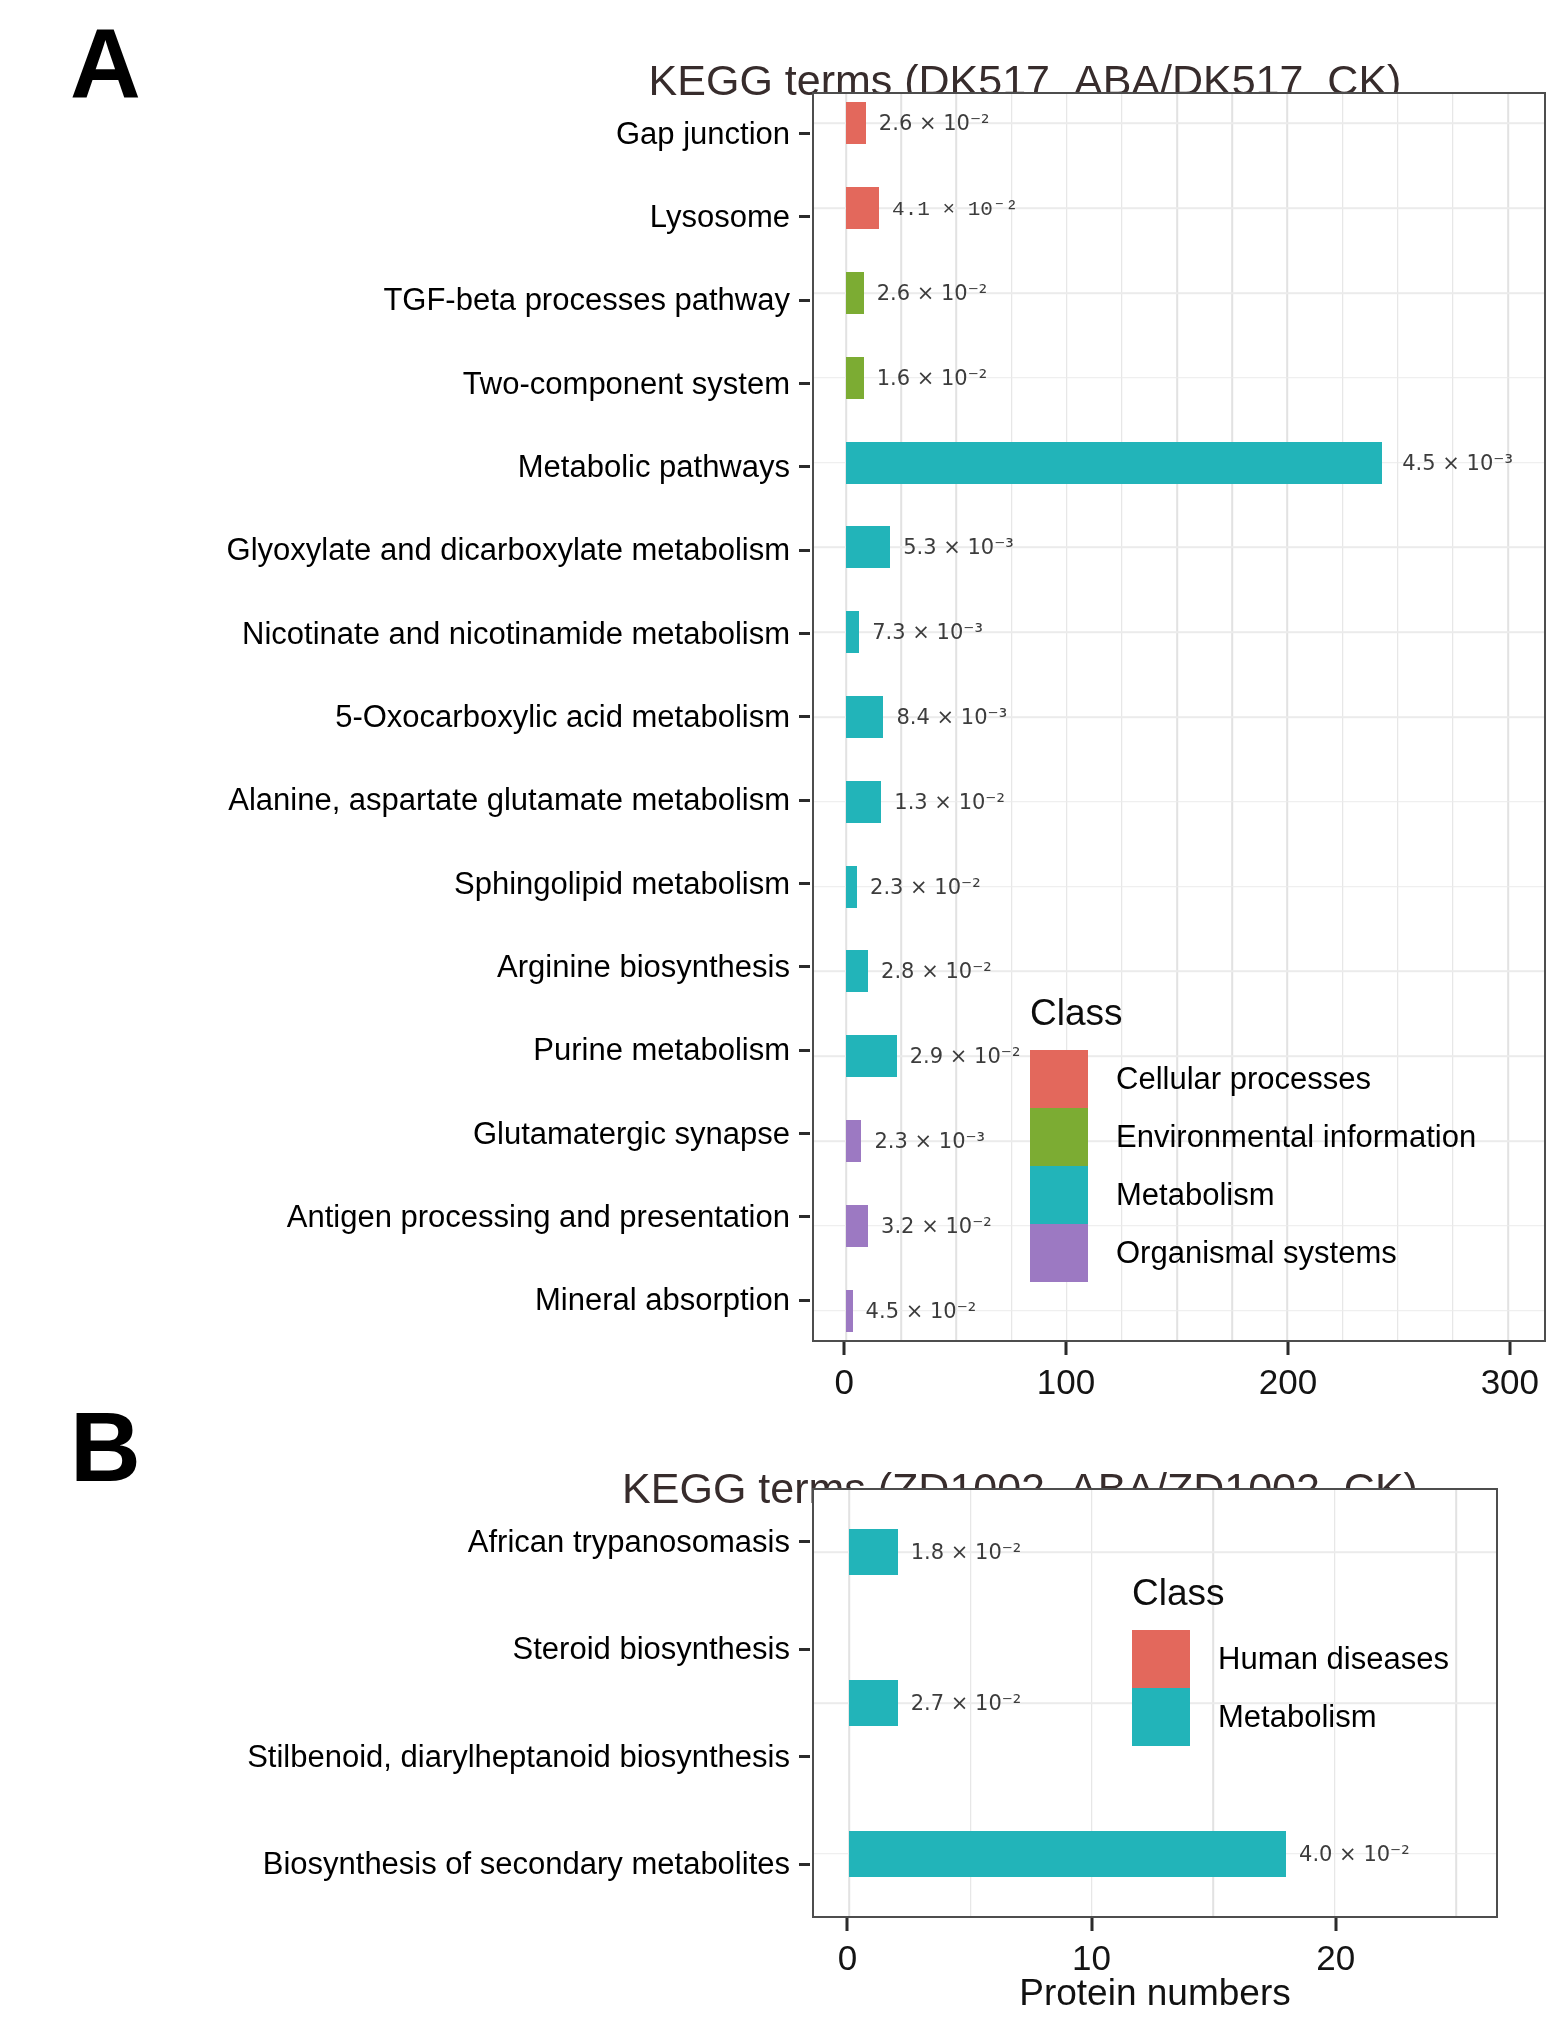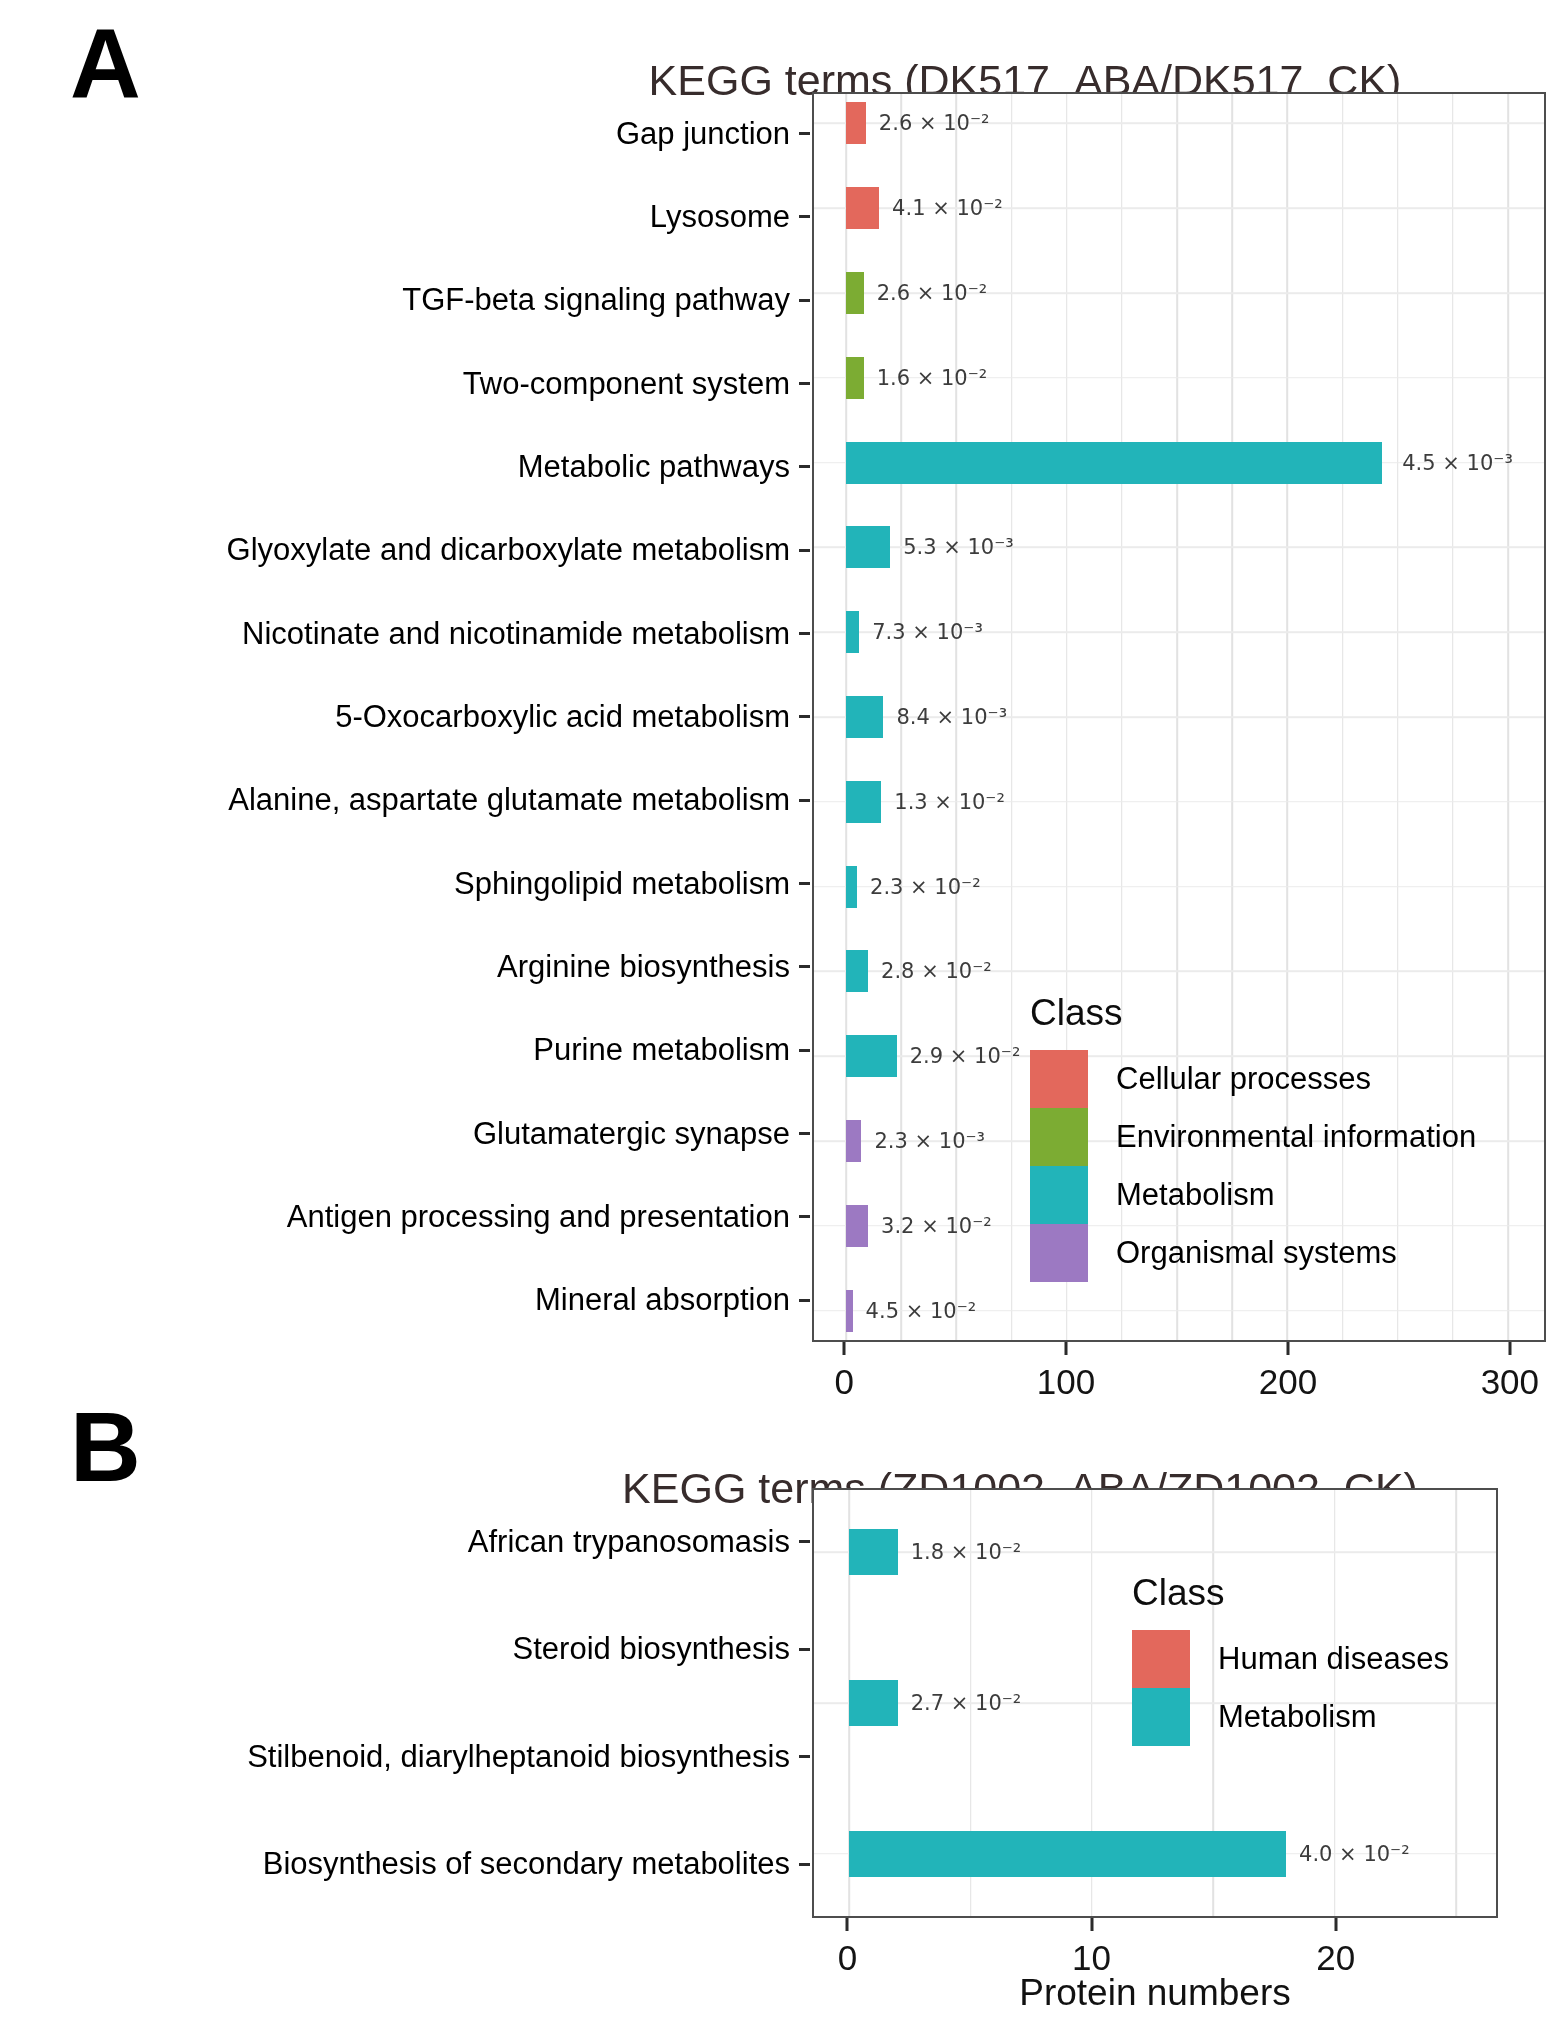--- a/index.html
+++ b/index.html
@@ -64,21 +64,21 @@
     <div class="ylabels" id="ylabelsA">
         <div class="ylab-row">
           <span class="cat-label">Gap junction</span>
           <span class="ytick"></span>
         </div>
         <div class="ylab-row">
           <span class="cat-label">Lysosome</span>
           <span class="ytick"></span>
         </div>
         <div class="ylab-row">
-          <span class="cat-label">TGF-beta signaling pathway</span>
+          <span class="cat-label">TGF-beta processes pathway</span>
           <span class="ytick"></span>
         </div>
         <div class="ylab-row">
           <span class="cat-label">Two-component system</span>
           <span class="ytick"></span>
         </div>
         <div class="ylab-row">
           <span class="cat-label">Metabolic pathways</span>
           <span class="ytick"></span>
         </div>
@@ -142,21 +142,21 @@
         </div>
       <div class="rows" id="rowsA">
           <div class="chart-row">
             <div class="hgrid"></div>
             <div class="bar" style="left: 4.38331%; width: 2.72068%; background: rgb(227, 104, 92);"></div>
             <span class="pval" style="left: calc(7.10399% + 13px);">2.6 × 10⁻²</span>
           </div>
           <div class="chart-row">
             <div class="hgrid"></div>
             <div class="bar" style="left: 4.38331%; width: 4.53446%; background: rgb(227, 104, 92);"></div>
-            <span class="pval" style="left: calc(8.91778% + 13px);">4.1 × 10⁻²</span>
+            <span class="pval" style="left: calc(8.91778% + 13px); font-family: Liberation Mono, monospace;">4.1 × 10⁻²</span>
           </div>
           <div class="chart-row">
             <div class="hgrid"></div>
             <div class="bar" style="left: 4.38331%; width: 2.41838%; background: rgb(124, 172, 51);"></div>
             <span class="pval" style="left: calc(6.80169% + 13px);">2.6 × 10⁻²</span>
           </div>
           <div class="chart-row">
             <div class="hgrid"></div>
             <div class="bar" style="left: 4.38331%; width: 2.41838%; background: rgb(124, 172, 51);"></div>
             <span class="pval" style="left: calc(6.80169% + 13px);">1.6 × 10⁻²</span>

